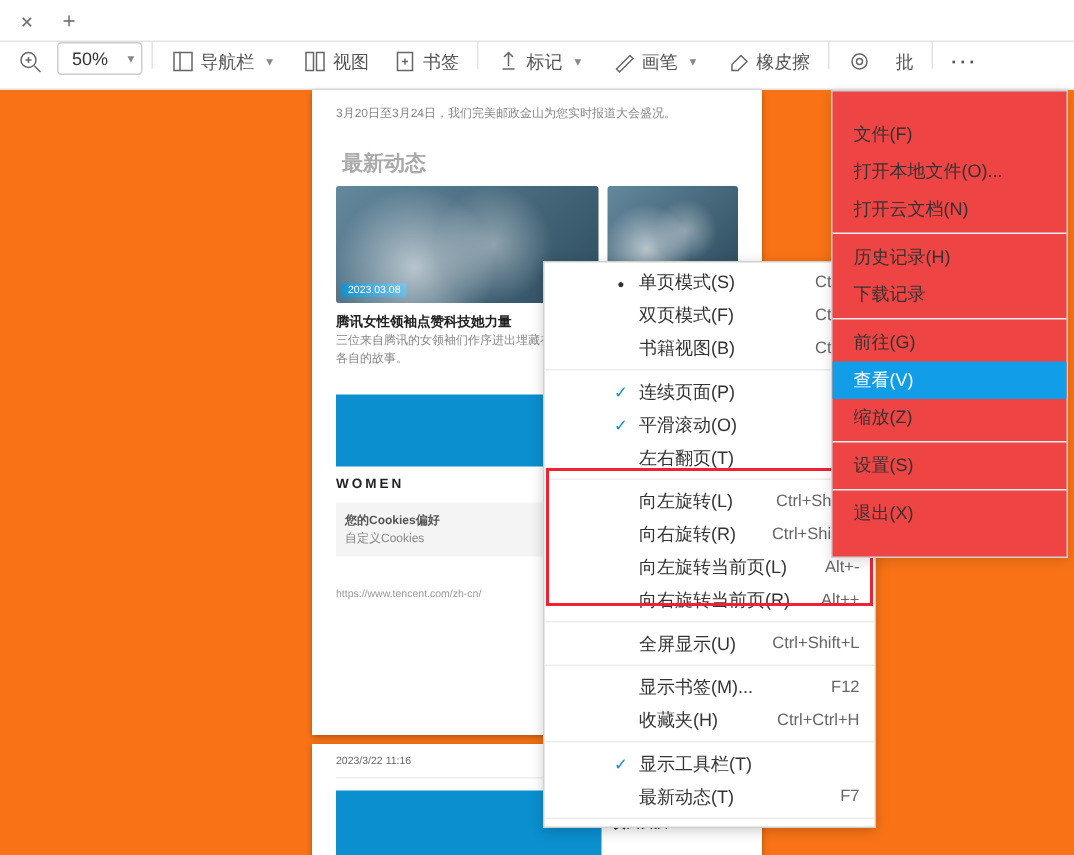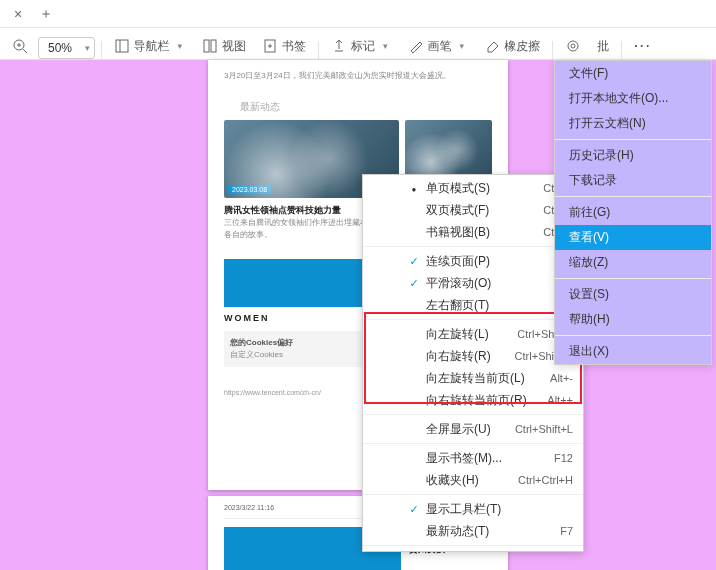--- a/index.html
+++ b/index.html
@@ -3,50 +3,50 @@
 <meta charset="utf-8">
 <style>
   * { box-sizing: border-box; margin: 0; padding: 0; }
   body { font-family: "Microsoft YaHei", "Segoe UI", sans-serif; font-size: 12px; background: #fff; color: #333; width: 716px; height: 570px; position: relative; overflow: hidden; }
 
   
   .tabstrip { height: 28px; display:flex; align-items:center; border-bottom:1px solid #e3e3e3; padding-left:8px; gap:8px;}
   .tab-close, .tab-new { width:20px; height:20px; display:flex; align-items:center; justify-content:center; color:#666; font-size:14px;}
 
   
-  .toolbar { height: 32px; display:flex; align-items:flex-end; padding:0 6px; border-bottom:1px solid #e3e3e3; gap:4px;}
+  .toolbar { height: 32px; display:flex; align-items:flex-start; padding:0 6px; border-bottom:1px solid #e3e3e3; gap:4px;}
   .tb-btn { height:26px; padding:0 6px; display:flex; align-items:center; gap:4px; color:#555; border-radius:3px; font-size:12px;}
   .tb-sep { width:1px; height:18px; background:#e3e3e3; margin:0 2px;}
   .zoom-box { display:flex; align-items:center; border:1px solid #ccc; border-radius:3px; height:22px;}
   .zoom-val { width:42px; text-align:center; font-size:12px;}
   .chev { font-size:9px; color:#888; padding:0 4px;}
 
   .icon20 { width:16px; height:16px; display:inline-flex;}
   .more { letter-spacing:2px; font-weight:bold;}
 
   
-  .workspace { position:absolute; top:60px; left:0; right:0; bottom:0; background:#f0abfc; padding:0 50px;}
+  .workspace { position:absolute; top:60px; left:0; right:0; bottom:0; background:#f97316; padding:0 50px;}
   .page { background:#fff; margin:0 auto; width:300px; min-height:430px; box-shadow:0 1px 4px rgba(0,0,0,.3); position:relative; padding:10px 16px;}
   .tiny { font-size:8px; color:#888; line-height:1.5;}
-  .sect-title { font-size:10px; color:#aaa; margin:18px 16px 6px; font-weight:normal;}
+  .sect-title { font-size:14px; color:#aaa; margin:18px 4px 6px; font-weight:bold;}
   .gallery { display:flex; gap:6px;}
   .photo { flex:1; height:78px; background:linear-gradient(135deg,#65889d,#2d4c5e); border-radius:2px; position:relative; overflow:hidden;}
   .photo::after{content:"";position:absolute;inset:0;background:radial-gradient(circle at 30% 70%, rgba(255,255,255,.6), transparent 40%), radial-gradient(circle at 60% 50%, rgba(255,255,255,.4), transparent 35%);}
   .datechip{ position:absolute; bottom:4px; left:4px; background:#0b8fcf; color:#fff; font-size:7px; padding:1px 4px;}
   .art-title{ font-size:9px; color:#222; margin-top:6px; font-weight:bold;}
   .block-blue{ height:48px; background:#0b8fcf; margin-top:8px;}
   .cookies { background:#f4f4f4; padding:6px; margin-top:8px;}
   .footer-line{ text-align:right; font-size:7px; color:#999; margin-top:6px;}
   .url { font-size:7px; color:#999; margin-top:6px;}
   .page2 { background:#fff; margin:6px auto 0; width:300px; padding:8px 16px; box-shadow:0 1px 4px rgba(0,0,0,.3);}
   .page2-row{ display:flex; justify-content:space-between; font-size:7px; color:#666; border-bottom:1px solid #eee; padding-bottom:4px;}
   .big-blue { height:48px; background:#0b8fcf; margin-top:8px; width:66%;}
 
   
-  .menu-sm { position:absolute; top:60px; right:4px; width:158px; background:#c4b5fd; border:1px solid #d0d0d0; box-shadow:0 2px 8px rgba(0,0,0,.15); padding:0 0; z-index:50;text-align:center;}
+  .menu-sm { position:absolute; top:60px; right:4px; width:158px; background:#ef4444; border:1px solid #d0d0d0; box-shadow:0 2px 8px rgba(0,0,0,.15); padding:16px 0; z-index:50;text-align:center;}
   .menu-sm .mi { padding:4px 14px; font-size:12px; color:#333; display:flex; justify-content:space-between;}
   .menu-sm .mi.hover { background:#119de7; color:#fff;}
   .menu-sm hr { border:none; border-top:1px solid #eee; margin:3px 0;}
 
   
   .menu-lg { position:absolute; top:174px; left:362px; width:222px; background:#fff; border:1px solid #d0d0d0; box-shadow:0 2px 8px rgba(0,0,0,.2); padding:2px 0; z-index:40;}
   .menu-lg .mi { display:flex; align-items:center; height:22px; padding:0 10px 0 24px; font-size:12px; position:relative;margin-left:39px;}
   .menu-lg .mi .lbl{ flex:1;}
   .menu-lg .mi .sc{ color:#666; font-size:11px;}
   .menu-lg hr { border:none; border-top:1px solid #eee; margin:3px 0;}
@@ -205,23 +205,20 @@
   <div class="mi hover">
       <span>查看(V)</span>
     </div>
   <div class="mi">
       <span>缩放(Z)</span>
     </div>
   <hr>
   <div class="mi">
       <span>设置(S)</span>
     </div>
-  <div class="mi">
-      <span>帮助(H)</span>
-    </div>
   <hr>
   <div class="mi">
       <span>退出(X)</span>
     </div>
 </div>
 
 <div class="menu-lg">
   <div class="mi">
       <span class="mark dot"></span>
       <span class="lbl">单页模式(S)</span>

